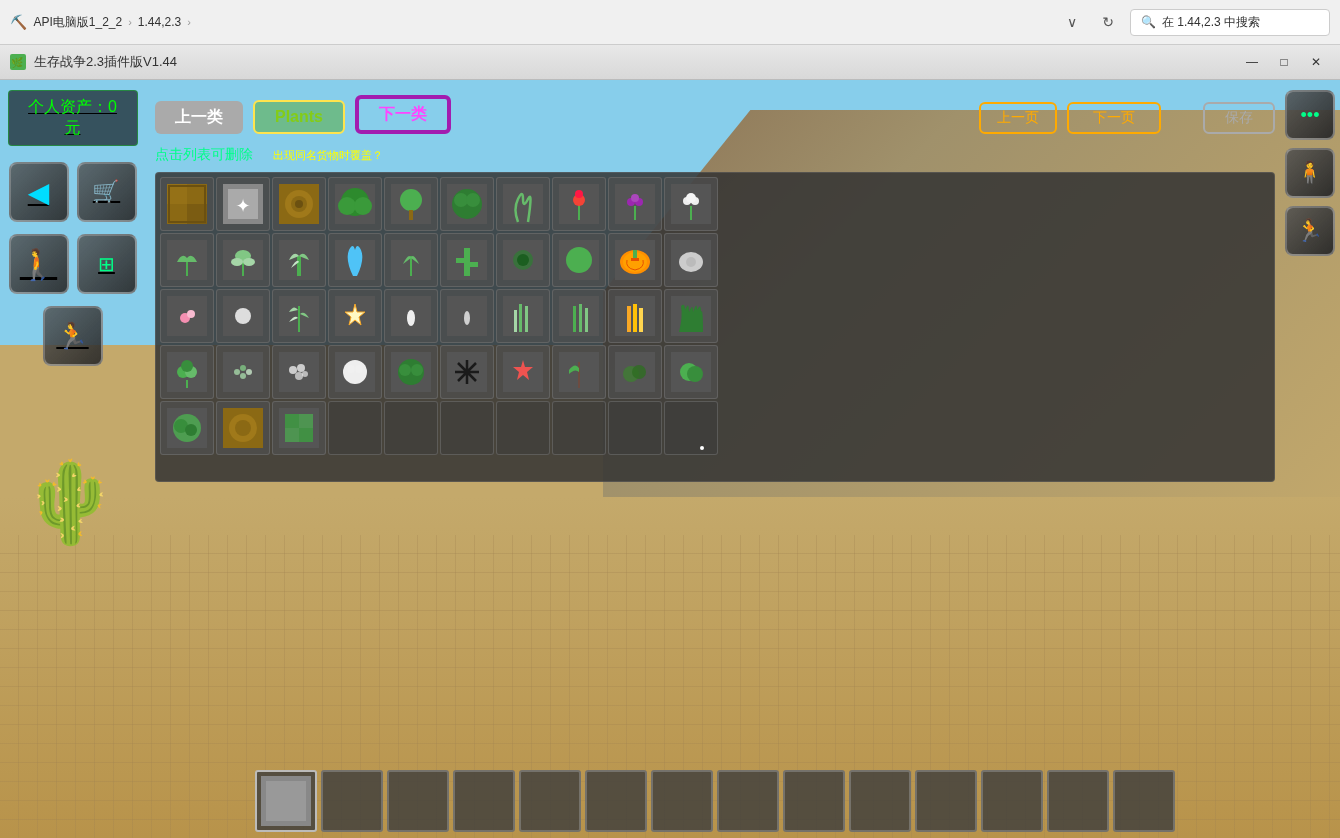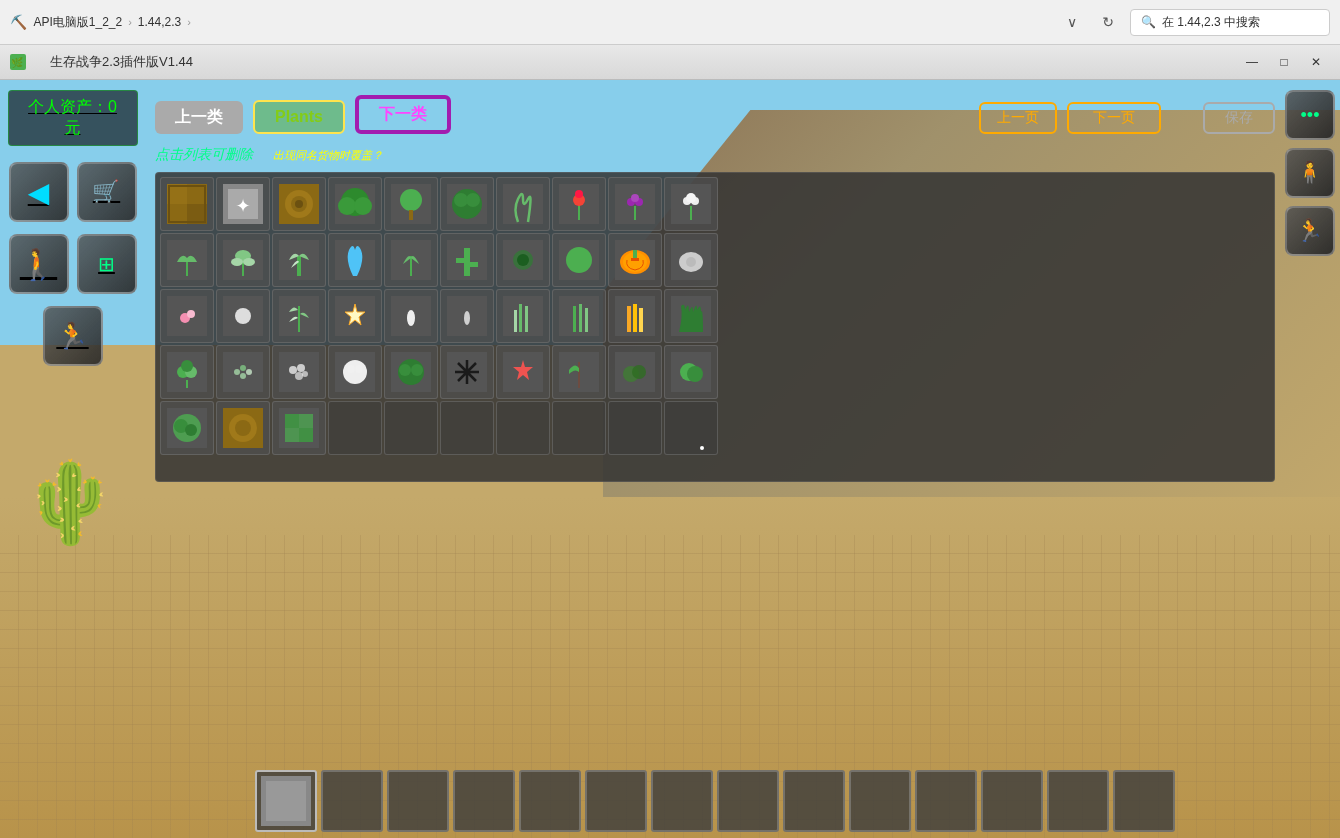--- a/index.html
+++ b/index.html
@@ -85,21 +85,20 @@
       display: flex;
       align-items: center;
       justify-content: center;
       font-size: 10px;
       color: white;
     }
     .window-title-text {
       font-size: 13px;
       color: #333;
       flex: 1;
-      margin-left: 16px;
     }
     .window-controls {
       display: flex;
       gap: 4px;
     }
     .wc-btn {
       width: 28px;
       height: 22px;
       border: none;
       background: transparent;
@@ -284,21 +283,20 @@
     .nav-btn-prevpage { background: transparent; color: #ffaa00; border: 2px solid #ffaa00; font-size: 14px; padding: 5px 16px; border-radius: 6px; cursor: pointer; }
     .nav-btn-nextpage { background: transparent; color: #ffaa00; border: 2px solid #ffaa00; font-size: 14px; padding: 5px 24px; border-radius: 6px; cursor: pointer; }
     .nav-btn-save { background: transparent; color: #aaaaaa; border: 2px solid #aaaaaa; font-size: 14px; padding: 5px 20px; border-radius: 6px; cursor: pointer; margin-left: 32px; }
 
     
     .info-bar {
       display: flex;
       align-items: center;
       padding: 4px 10px;
       gap: 20px;
-      font-style: italic;
     }
     .delete-hint {
       color: #00ff88;
       font-size: 14px;
     }
     .overwrite-hint {
       color: #ffff00;
       font-size: 11px;
     }
 

